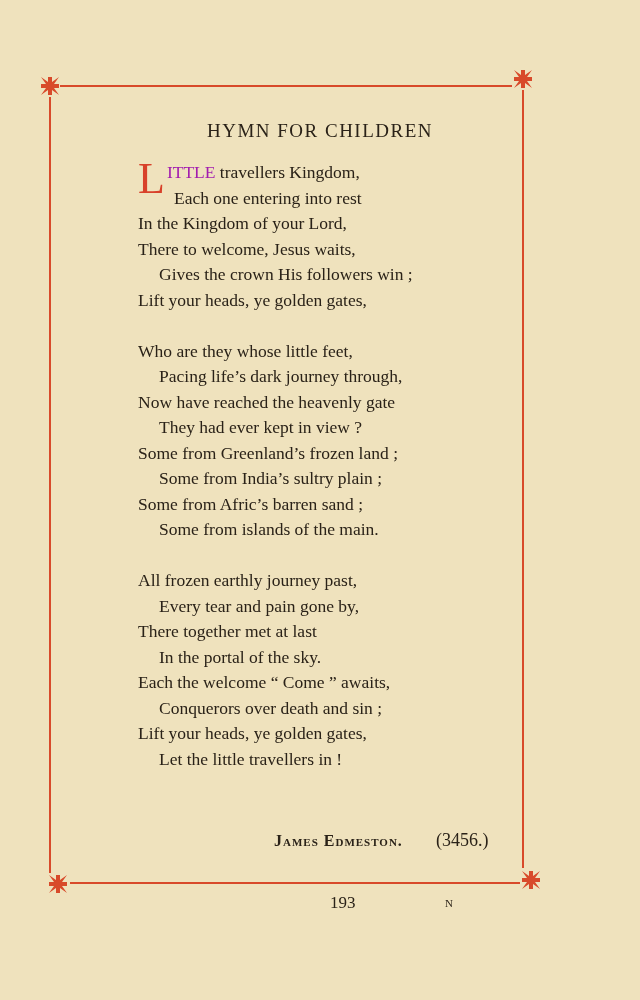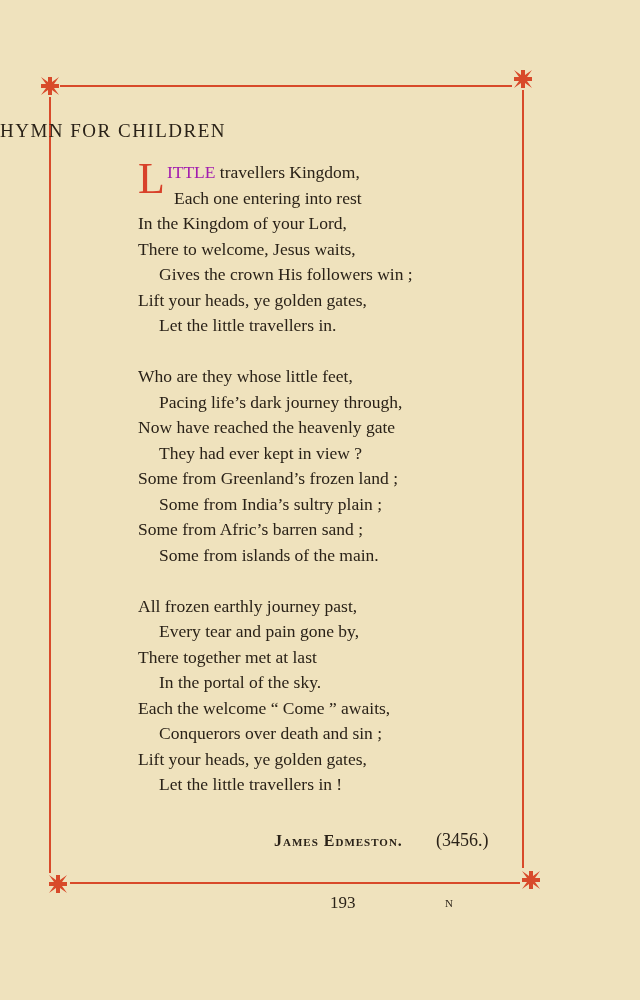--- a/index.html
+++ b/index.html
@@ -1,21 +1,21 @@
 <!DOCTYPE html>
 <html><head>
 <meta charset="utf-8">
 <style>
   html, body { margin:0; padding:0; }
   body { width:640px; height:1000px; background:#efe2bd; position:relative; overflow:hidden;
          font-family:"Liberation Serif","DejaVu Serif",serif; color:#2a2218; }
   .rule { position:absolute; background:#d84a2a; }
   .cross { position:absolute; width:22px; height:22px; }
   .cross svg { width:22px; height:22px; display:block; }
-  .title { position:absolute; left:0; width:640px; top:120px; text-align:left; font-size:19px; letter-spacing:1.5px; }
+  .title { position:absolute; left:0; width:640px; top:120px; text-align:center; font-size:19px; letter-spacing:1.5px; }
   .poem { position:absolute; left:138px; top:160px; font-size:17.5px; line-height:25.5px; }
   .line { white-space:nowrap; }
   .ind { padding-left:21px; }
   .stanza-gap { height:25.5px; }
   .dropcap { color:#d8412a; font-size:44px; line-height:30px; float:left; margin-left:-14px; margin-right:2px; margin-top:4px; height:44px; }
   .smallcaps-red { color:#a21caf; }
   .attrib { position:absolute; left:274px; top:832px; font-size:16px;font-weight:bold; }
   .attrib .sc { font-variant:small-caps; letter-spacing:1px; }
   .year { position:absolute; left:436px; top:830px; font-size:18px; }
   .pagenum { position:absolute; left:282px; top:893px; font-size:17px;margin-left:48px; }
@@ -54,21 +54,20 @@
 
 <div class="poem">
   <div class="line" style="padding-left:14px;">
     <span class="dropcap">L</span><span class="smallcaps-red">ITTLE</span><span> travellers Kingdom,</span>
   </div>
   <div class="line" style="padding-left:36px;">Each one entering into rest</div>
   <div class="line">In the Kingdom of your Lord,</div>
   <div class="line">There to welcome, Jesus waits,</div>
   <div class="line ind">Gives the crown His followers win ;</div>
   <div class="line">Lift your heads, ye golden gates,</div>
-  <div class="line ind">Let the little travellers in.</div>
   <div class="stanza-gap"></div>
   <div class="line">Who are they whose little feet,</div>
   <div class="line ind">Pacing life’s dark journey through,</div>
   <div class="line">Now have reached the heavenly gate</div>
   <div class="line ind">They had ever kept in view ?</div>
   <div class="line">Some from Greenland’s frozen land ;</div>
   <div class="line ind">Some from India’s sultry plain ;</div>
   <div class="line">Some from Afric’s barren sand ;</div>
   <div class="line ind">Some from islands of the main.</div>
   <div class="stanza-gap"></div>

